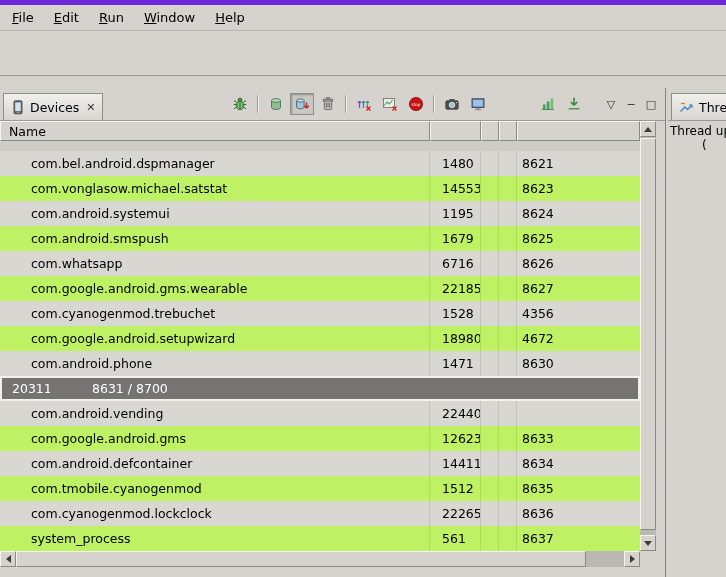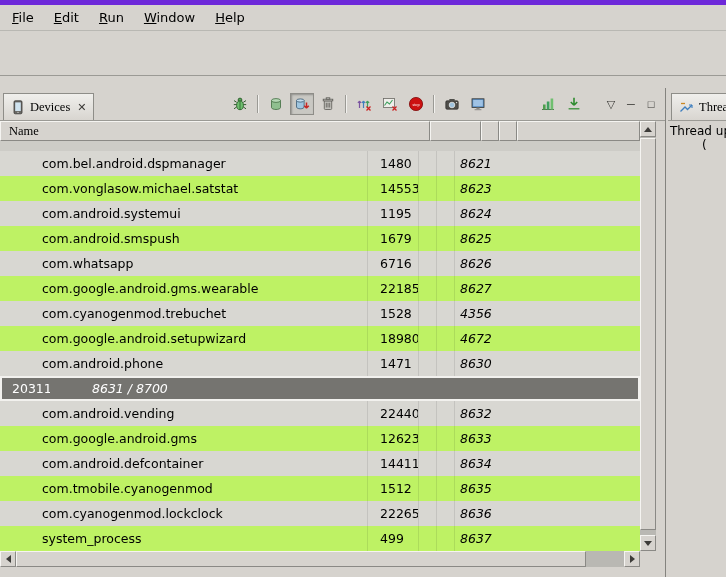--- a/index.html
+++ b/index.html
@@ -19,21 +19,21 @@
   .menu-item { padding: 3px 9px; margin-right: 2px; cursor: default; }
   .menu-item span { display: inline-block; }
   .menu-item span::first-letter { text-decoration: underline; }
   
   .toolbar-blank { height: 33px; border-bottom: 1px solid #9b9a95; flex: none; }
   
   .main { flex: 1; min-height: 0; display: flex; }
   .left-col { width: 666px; flex: none; display: flex; flex-direction: column; border-right: 1px solid #84837e; }
   .right-col { flex: 1; min-width: 0; display: flex; flex-direction: column; overflow: hidden; padding-left: 2px; }
   
-  .tabbar { height: 33px; flex: none; display: flex; align-items: flex-end; border-bottom: 1px solid #9b9a95; position: relative; font-family: Liberation Serif, serif; }
+  .tabbar { height: 33px; flex: none; display: flex; align-items: flex-end; border-bottom: 1px solid #9b9a95; position: relative; }
   .tab {
     height: 27px; display: flex; align-items: center; gap: 5px;
     padding: 0 7px; margin-left: 3px; white-space: nowrap;
     background: linear-gradient(#f0efec, #d8d5d0);
     border: 1px solid #8e8d88; border-bottom: none;
   }
   .tab-close { font-size: 11px; color: #3c3b38; margin-left: 2px; cursor: default; }
   
   .devices-toolbar { margin-left: auto; display: flex; align-items: center; gap: 2px; padding-right: 5px; align-self: center; }
   .tbtn { width: 24px; height: 22px; display: flex; align-items: center; justify-content: center; border: 1px solid transparent; }
@@ -45,35 +45,35 @@
   
   .table-wrap { height: 430px; flex: none; display: flex; }
   .table-area { width: 640px; flex: none; overflow: hidden; background: #d2d1cc; }
   .thead { display: flex; height: 20px; }
   .th {
     background: #d6d3ce; display: flex; align-items: center;
     border-top: 1px solid #f5f4f1; border-left: 1px solid #f5f4f1;
     border-bottom: 1px solid #8a8985; border-right: 1px solid #8a8985;
     font-size: 12.5px; overflow: hidden;
   }
-  .th-name { width: 430px; padding-left: 8px; font-family: Liberation Serif, serif; }
+  .th-name { width: 430px; padding-left: 8px; }
   .th-pid  { width: 51px; }
   .th-a    { width: 18px; }
   .th-b    { width: 18px; }
   .th-port { width: 123px; }
   .sliver { height: 10px; background: #cdccc7; }
   .trow { display: flex; height: 25px; align-items: stretch; }
   .trow.light { background: #d8d7d2; }
   .trow.dark  { background: #bef264; }
   .td { display: flex; align-items: center; overflow: hidden; white-space: nowrap; }
-  .td-name { width: 368px; padding-left: 42px; border-right: 1px solid rgba(0,0,0,.09); }
+  .td-name { width: 430px; padding-left: 31px; border-right: 1px solid rgba(0,0,0,.09); }
   .td-pid  { width: 51px;  padding-left: 12px; border-right: 1px solid rgba(0,0,0,.09); }
   .td-a    { width: 18px; border-right: 1px solid rgba(0,0,0,.09); }
   .td-b    { width: 18px; border-right: 1px solid rgba(0,0,0,.09); }
-  .td-port { width: 123px; padding-left: 5px; font-style: italic; }
+  .td-port { width: 123px; padding-left: 5px; }
   .trow.selected { background: #757470; color: #fff; outline: 2px solid #f2f1ee; outline-offset: -2px; position: relative; z-index: 1; }
   .trow.selected .td { border-right-color: transparent; }
   
   .vscroll { width: 16px; flex: none; display: flex; flex-direction: column; background: #b9b8b3; }
   .sbtn { width: 16px; height: 16px; flex: none; background: #d6d3ce; border: 1px solid; border-color: #f5f4f1 #8a8985 #8a8985 #f5f4f1; display: flex; align-items: center; justify-content: center; }
   .arr { width: 0; height: 0; border-style: solid; }
   .arr.up    { border-width: 0 4px 5px 4px; border-color: transparent transparent #3c3b38 transparent; }
   .arr.down  { border-width: 5px 4px 0 4px; border-color: #3c3b38 transparent transparent transparent; }
   .arr.left  { border-width: 4px 5px 4px 0; border-color: transparent #3c3b38 transparent transparent; }
   .arr.right { border-width: 4px 0 4px 5px; border-color: transparent transparent transparent #3c3b38; }
@@ -308,21 +308,20 @@
     <div class="td td-pid">20311</div>
     <div class="td td-a"></div>
     <div class="td td-b"></div>
     <div class="td td-port">8631 / 8700</div>
   </div>
               <div class="trow light">
     <div class="td td-name">com.android.vending</div>
     <div class="td td-pid">22440</div>
     <div class="td td-a"></div>
     <div class="td td-b"></div>
-    <div class="td td-port">8632</div>
   </div>
               <div class="trow dark">
     <div class="td td-name">com.google.android.gms</div>
     <div class="td td-pid">12623</div>
     <div class="td td-a"></div>
     <div class="td td-b"></div>
     <div class="td td-port">8633</div>
   </div>
               <div class="trow light">
     <div class="td td-name">com.android.defcontainer</div>
@@ -340,21 +339,21 @@
   </div>
               <div class="trow light">
     <div class="td td-name">com.cyanogenmod.lockclock</div>
     <div class="td td-pid">22265</div>
     <div class="td td-a"></div>
     <div class="td td-b"></div>
     <div class="td td-port">8636</div>
   </div>
               <div class="trow dark">
     <div class="td td-name">system_process</div>
-    <div class="td td-pid">499</div>
+    <div class="td td-pid">561</div>
     <div class="td td-a"></div>
     <div class="td td-b"></div>
     <div class="td td-port">8637</div>
   </div>
             </div>
         </div>
         <div class="vscroll">
           <div class="sbtn">
               <span class="arr up"></span>
             </div>

